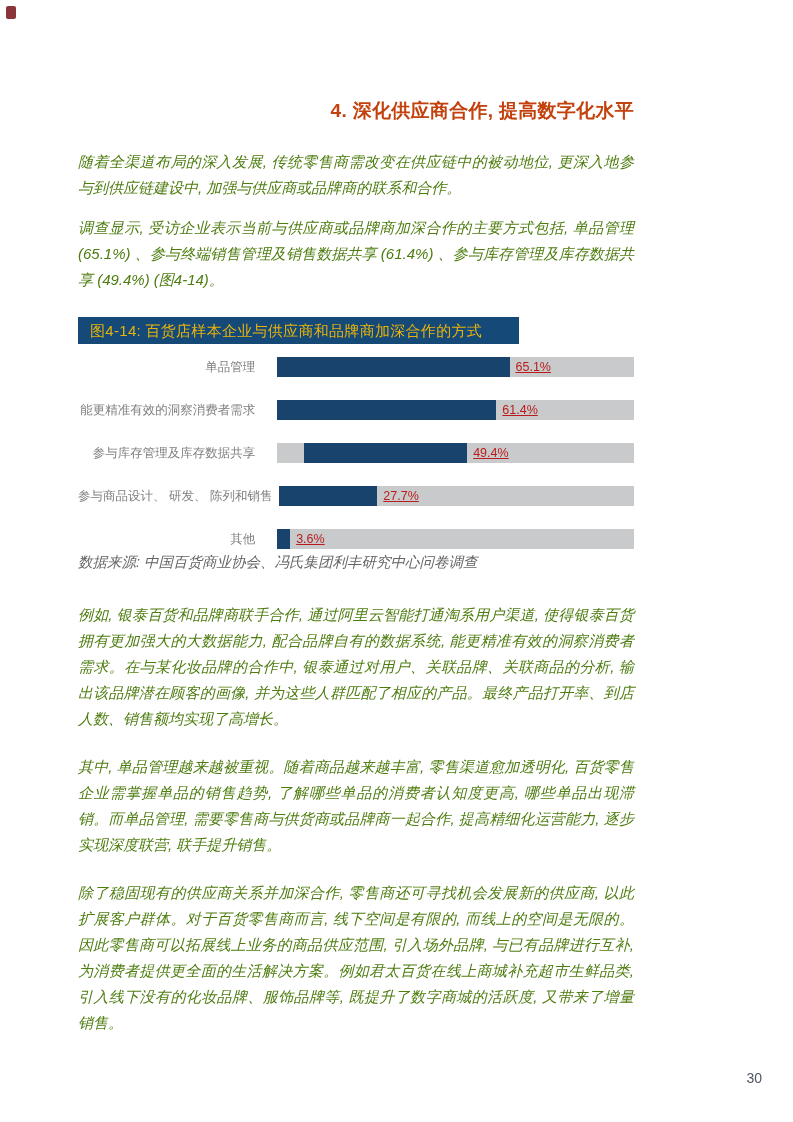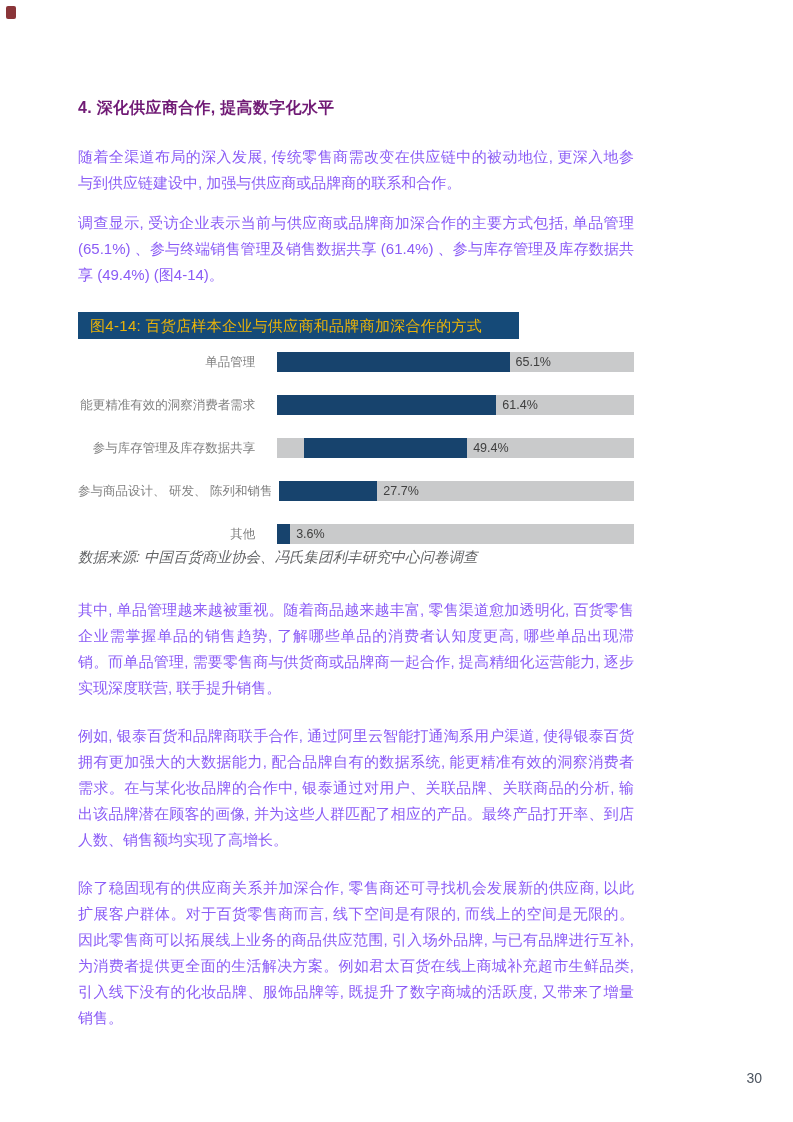--- a/index.html
+++ b/index.html
@@ -24,32 +24,34 @@
     border-radius: 2px;
     opacity: 0.9;
   }
   .content {
     position: absolute;
     left: 78px;
     top: 98px;
     width: 556px;
   }
   .heading {
-    font-size: 16px;
+    font-size: 19px;
     font-weight: bold;
-    color: #701a75;
+    color: #c2410c;
     letter-spacing: 0.3px;
     margin-bottom: 25px;
+    text-align: right;
   }
   p.body-text {
     font-size: 15px;
     line-height: 26px;
-    color: #8b5cf6;
+    color: #4d7c0f;
     margin-bottom: 14px;
     text-align: justify;
+    font-style: italic;
   }
   p.body-text.last-intro { margin-bottom: 24px; }
   
   .figure { margin-bottom: 30px; }
   .figure-title {
     width: 441px;
     height: 27px;
     line-height: 27px;
     padding-left: 12px;
     background: #154a78;
@@ -83,23 +85,24 @@
     display: flex;
     align-items: center;
   }
   .chart-fill {
     height: 20px;
     background: #17436d;
     flex: 0 0 auto;
   }
   .chart-value {
     font-size: 12.5px;
-    color: #404040;
+    color: #b91c1c;
     margin-left: 6px;
     white-space: nowrap;
+    text-decoration: underline;
   }
   .chart-source {
     margin-top: 4px;
     font-style: italic;
     font-size: 14.5px;
     color: #636466;
   }
   .body-section p.body-text { margin-bottom: 22px; }
   .page-number {
     position: absolute;
@@ -159,22 +162,22 @@
             <div class="chart-track" style="background: rgb(201, 202, 203);">
               <div class="chart-fill" style="width: 3.6%; background: rgb(23, 67, 109);"></div>
               <span class="chart-value">3.6%</span>
             </div>
           </div>
         </div>
       <div class="chart-source">数据来源: 中国百货商业协会、冯氏集团利丰研究中心问卷调查</div>
     </div>
 
     <div class="body-section">
+      <p class="body-text">例如, 银泰百货和品牌商联手合作, 通过阿里云智能打通淘系用户渠道, 使得银泰百货拥有更加强大的大数据能力, 配合品牌自有的数据系统, 能更精准有效的洞察消费者需求。在与某化妆品牌的合作中, 银泰通过对用户、关联品牌、关联商品的分析, 输出该品牌潜在顾客的画像, 并为这些人群匹配了相应的产品。最终产品打开率、到店人数、销售额均实现了高增长。</p>
       <p class="body-text">其中, 单品管理越来越被重视。随着商品越来越丰富, 零售渠道愈加透明化, 百货零售企业需掌握单品的销售趋势, 了解哪些单品的消费者认知度更高, 哪些单品出现滞销。而单品管理, 需要零售商与供货商或品牌商一起合作, 提高精细化运营能力, 逐步实现深度联营, 联手提升销售。</p>
-      <p class="body-text">例如, 银泰百货和品牌商联手合作, 通过阿里云智能打通淘系用户渠道, 使得银泰百货拥有更加强大的大数据能力, 配合品牌自有的数据系统, 能更精准有效的洞察消费者需求。在与某化妆品牌的合作中, 银泰通过对用户、关联品牌、关联商品的分析, 输出该品牌潜在顾客的画像, 并为这些人群匹配了相应的产品。最终产品打开率、到店人数、销售额均实现了高增长。</p>
       <p class="body-text">除了稳固现有的供应商关系并加深合作, 零售商还可寻找机会发展新的供应商, 以此扩展客户群体。对于百货零售商而言, 线下空间是有限的, 而线上的空间是无限的。因此零售商可以拓展线上业务的商品供应范围, 引入场外品牌, 与已有品牌进行互补, 为消费者提供更全面的生活解决方案。例如君太百货在线上商城补充超市生鲜品类, 引入线下没有的化妆品牌、服饰品牌等, 既提升了数字商城的活跃度, 又带来了增量销售。</p>
     </div>
 
   </div>
 
   <div class="page-number">30</div>
 
 </div>
 
 </body></html>

